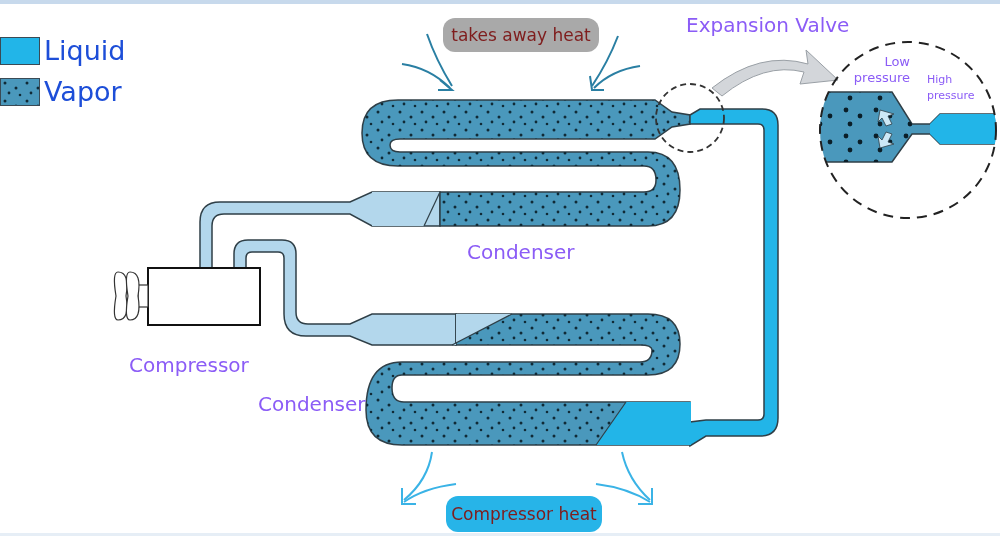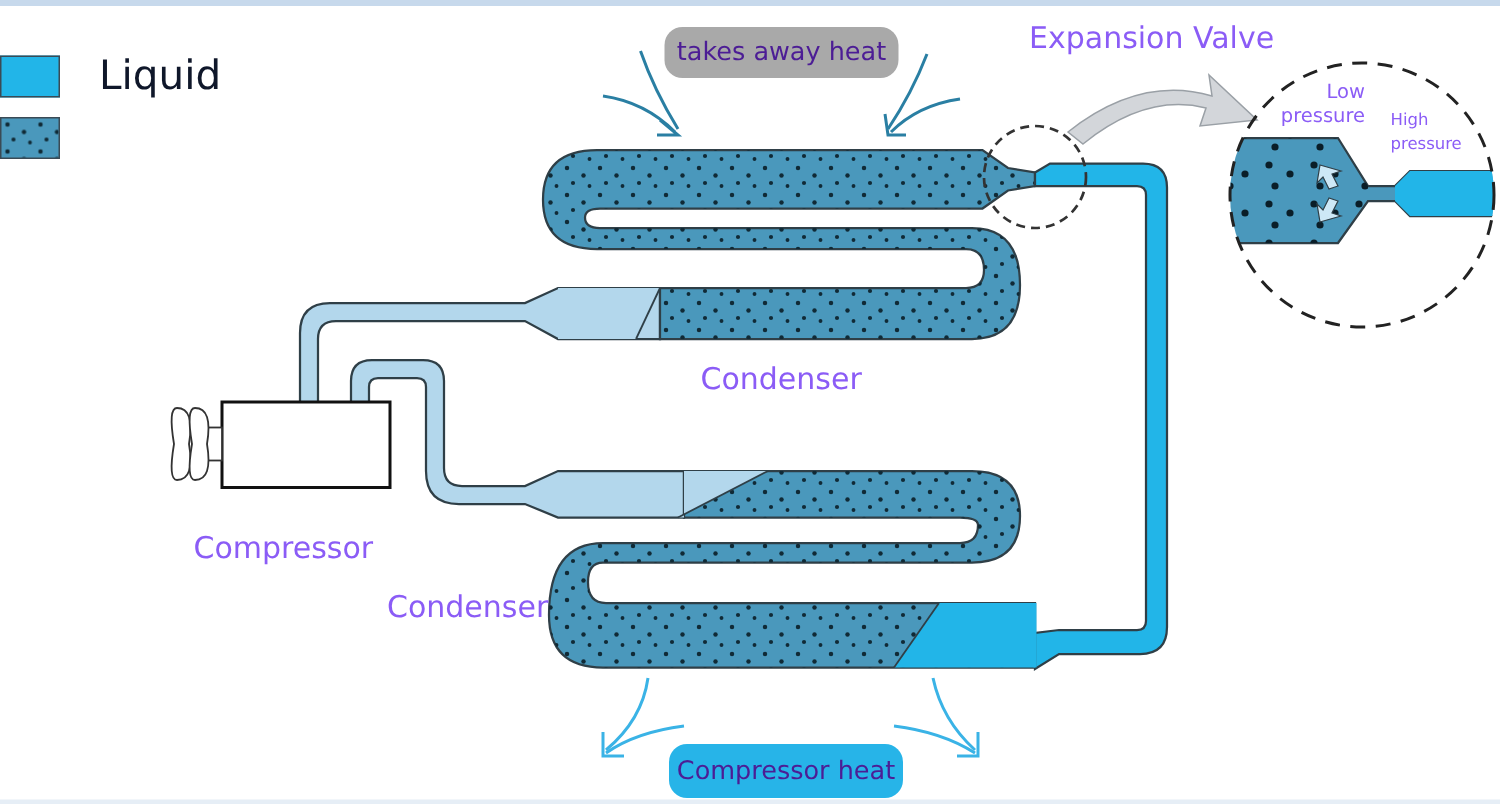--- a/index.html
+++ b/index.html
@@ -3,23 +3,23 @@
 <meta charset="utf-8">
 <style>
   html, body { margin: 0; padding: 0; background: #ffffff; }
   body { width: 1000px; height: 536px; overflow: hidden; position: relative; font-family: "DejaVu Sans", sans-serif; }
   .topbar { position: absolute; left: 0; top: 0; width: 1000px; height: 4px; background: #c7d9ec; }
   .bottombar { position: absolute; left: 0; bottom: 0; width: 1000px; height: 3px; background: #e6eef6; }
   svg.diagram { position: absolute; left: 0; top: 0; }
   .legend { position: absolute; left: 0; top: 30px; }
   .legend-item { display: flex; align-items: center; height: 41px; }
   .legend-swatch { width: 40px; height: 28px; border: 1.5px solid #3a4a55; box-sizing: border-box; position: relative; overflow: hidden; }
-  .legend-label { font-size: 27px; color: #0f172a; margin-left: 26px; }
+  .legend-label { font-size: 27px; color: #1d4ed8; margin-left: 4px; }
   .lbl { position: absolute; color: #8b5cf6; white-space: nowrap; }
-  .pill { position: absolute; border-radius: 12px; text-align: center; font-size: 17px; color: #4c1d95; }
+  .pill { position: absolute; border-radius: 12px; text-align: center; font-size: 17px; color: #7f1d1d; }
 </style>
 </head>
 <body>
 
 <div class="topbar"></div>
 
 <svg class="diagram" width="1000" height="536" viewBox="0 0 1000 536">
   <defs>
     <pattern id="dots" x="0" y="0" width="22" height="18" patternUnits="userSpaceOnUse">
       <circle cx="4" cy="4" r="1.5" fill="#102a36"></circle>
@@ -116,20 +116,21 @@
   <div class="legend-item">
     <div class="legend-swatch" style="background:#22b5e8"></div>
     <span class="legend-label">Liquid</span>
   </div>
   <div class="legend-item">
     <div class="legend-swatch" style="background:#4a98bc">
       <svg width="40" height="28" style="position:absolute;left:0;top:0">
           <rect width="40" height="28" fill="url(#dots)"></rect>
         </svg>
     </div>
+    <span class="legend-label">Vapor</span>
   </div>
 </div>
 
 <div class="pill" style="left:443px; top:18px; width:156px; height:34px; line-height:34px; background:#a9a9a9;">takes away heat</div>
 <div class="pill" style="left:446px; top:496px; width:156px; height:36px; line-height:36px; background:#27b4e8;">Compressor heat</div>
 
 <div class="lbl" style="left:686px; top:13px; font-size:20px;">Expansion Valve</div>
 <div class="lbl" style="left:848px; top:54px; font-size:13px; line-height:16px; text-align:right; width:62px;">
   <div>Low</div>
   <div>pressure</div>

